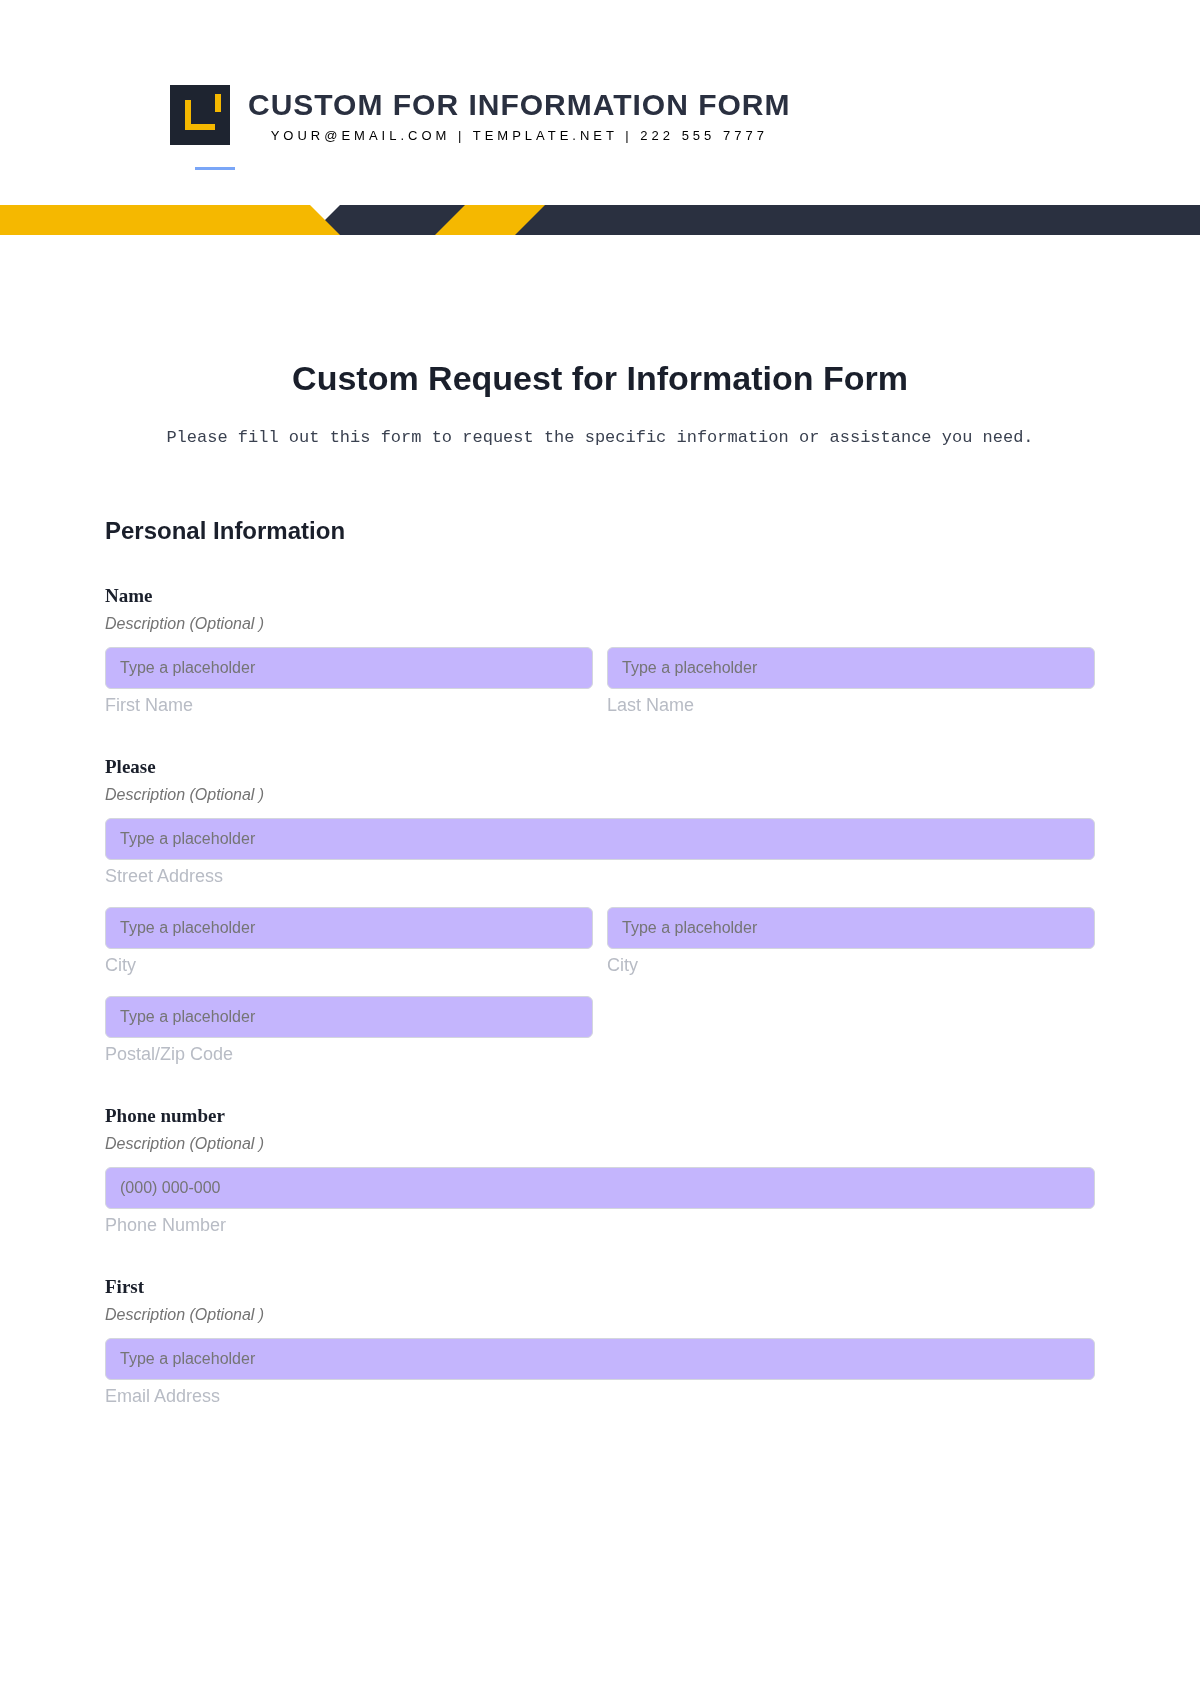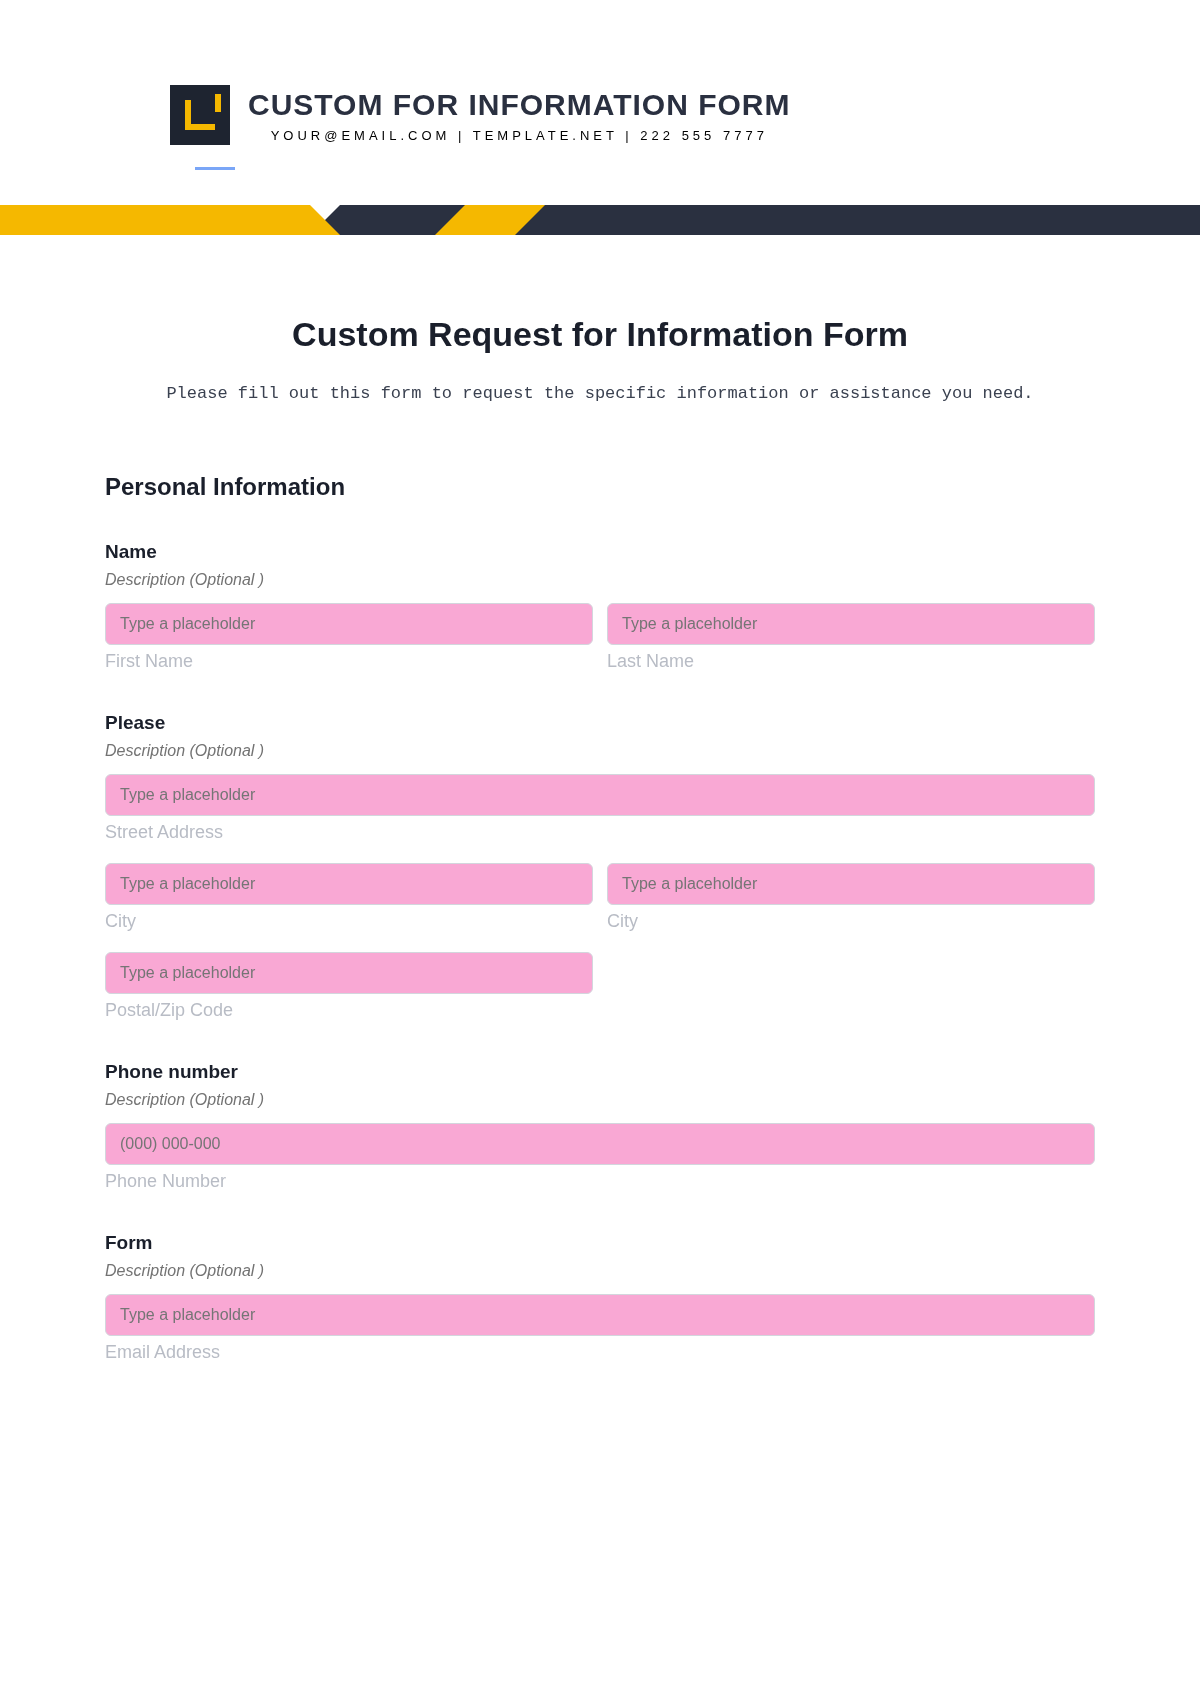--- a/index.html
+++ b/index.html
@@ -112,20 +112,21 @@
     transform: skewX(-45deg);
   }
   .content {
     padding: 80px 105px 0 105px;
   }
   .page-title {
     text-align: center;
     font-size: 34px;
     font-weight: 700;
     color: #1a1f2b;
+    margin-top: 44px;
   }
   .page-desc {
     text-align: center;
     font-size: 17px;
     color: #3a4150;
     margin-top: 30px;
     font-family: Liberation Mono, monospace;
   }
   .section-title {
     font-size: 24px;
@@ -133,20 +134,21 @@
     margin-top: 70px;
     color: #1a1f2b;
   }
   .field-group {
     margin-top: 40px;
   }
   .field-label {
     font-size: 19px;
     font-weight: 700;
     color: #1a1f2b;
+    font-family: Liberation Serif, serif;
   }
   .field-desc {
     font-size: 16px;
     font-style: italic;
     color: #737373;
     margin-top: 8px;
   }
   .row {
     display: flex;
     gap: 14px;
@@ -156,21 +158,21 @@
     flex: 1;
   }
   .input {
     width: 100%;
     height: 42px;
     border: 1px solid #d3d6dd;
     border-radius: 6px;
     padding: 0 14px;
     font-size: 16px;
     color: #4a5160;
-    background: #f9a8d4;
+    background: #c4b5fd;
   }
   .sub-label {
     font-size: 18px;
     color: #b8bcc5;
     margin-top: 6px;
   }
   .single-row {
     margin-top: 14px;
   }
 </style>
@@ -244,21 +246,21 @@
   <div class="field-group">
     <div class="field-label">Phone number</div>
     <div class="field-desc">Description (Optional )</div>
     <div class="single-row">
       <input class="input" placeholder="(000) 000-000" style="">
       <div class="sub-label">Phone Number</div>
     </div>
   </div>
 
   <div class="field-group">
-    <div class="field-label">Form</div>
+    <div class="field-label">First</div>
     <div class="field-desc">Description (Optional )</div>
     <div class="single-row">
       <input class="input" placeholder="Type a placeholder" style="">
       <div class="sub-label">Email Address</div>
     </div>
   </div>
 
 </div>
 
 </body></html>

